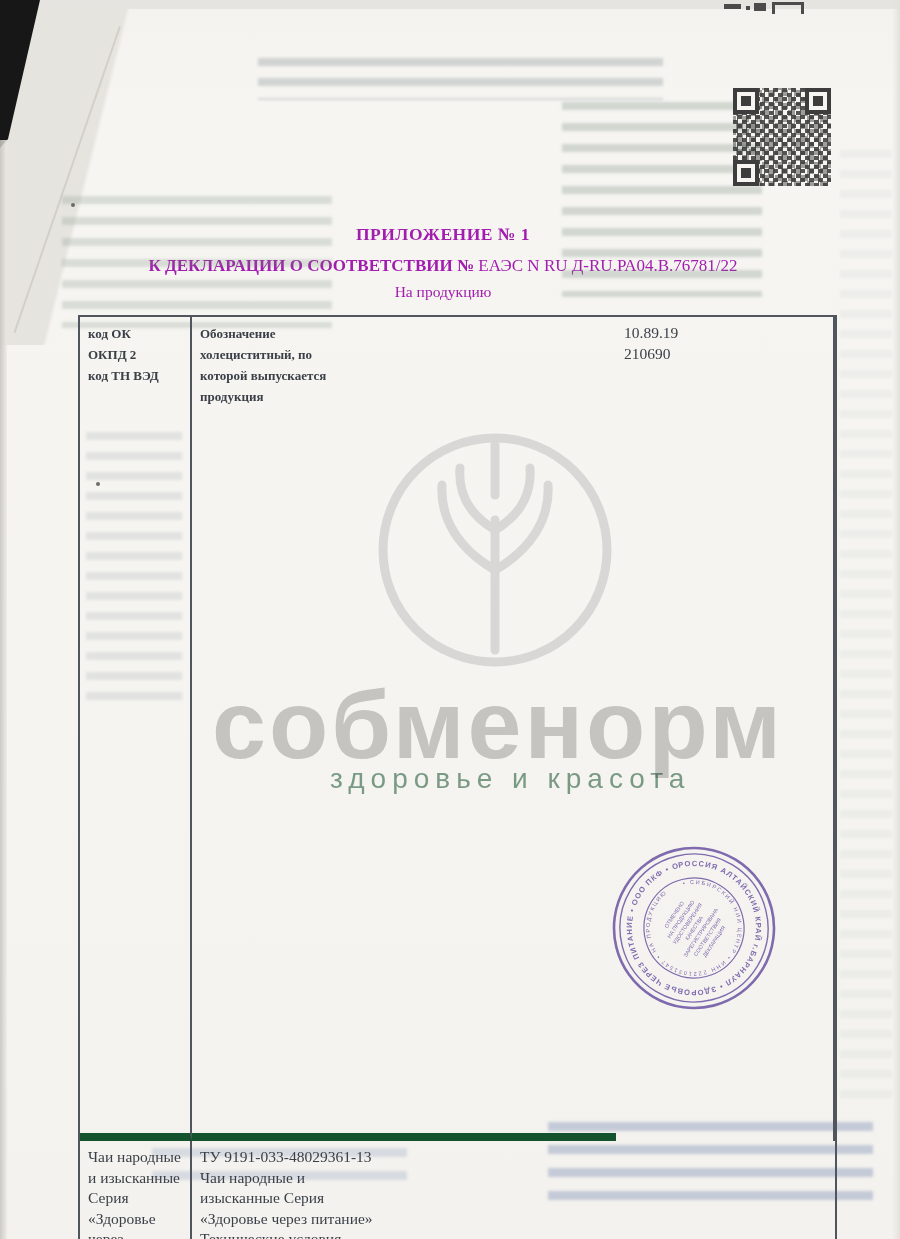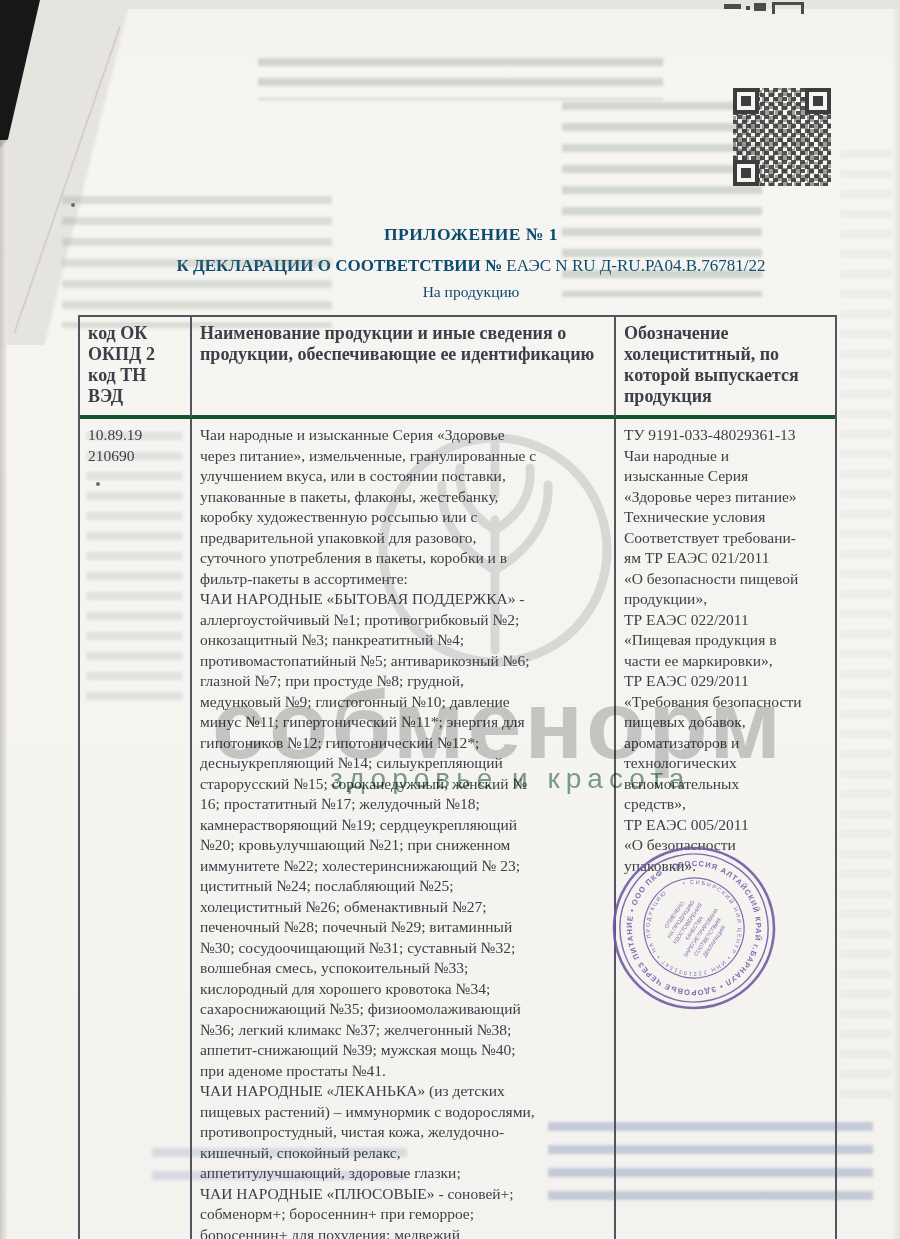--- a/index.html
+++ b/index.html
@@ -19,31 +19,31 @@
   .left-strip{left:0;top:140px;width:7px;height:1099px;
          background:linear-gradient(90deg,#c6c3be,#edebe7);opacity:.85;}
   .right-shade{right:0;top:0;width:8px;height:1239px;background:linear-gradient(270deg,#e3e1dc,rgba(227,225,220,0));}
   .speck{width:4px;height:4px;border-radius:50%;background:#4a4a4a;opacity:.8;}
 
   
   .mark{background:#4b4b4b;}
   .mark-bracket{width:26px;height:9px;border:3px solid #4b4b4b;border-bottom:none;background:transparent;}
 
   
-  .title{left:56px;width:830px;text-align:center;color:#0c4a6e;}
+  .title{left:28px;width:830px;text-align:center;color:#a21caf;}
   .t1{top:224px;font-size:17.5px;font-weight:bold;letter-spacing:.5px;}
   .t2{top:256px;font-size:17px;}
   .t2 .b{font-weight:bold;text-align:center;}
   .t3{top:283px;font-size:15.5px;}
 
   
   .doc-table{left:78px;top:315px;width:755px;border:2px solid #51555d;
              display:grid;grid-template-columns:112px 424px 1fr;z-index:2;}
   .cell{white-space:pre-line;color:#3b4048;padding:6px 6px 8px 8px;}
-  .hcell{font-weight:bold;font-size:18px;line-height:21px;border-bottom:4px solid #14532d;}
+  .hcell{font-weight:bold;font-size:13px;line-height:21px;border-bottom:8px solid #14532d;}
   .bcell{font-size:15.5px;line-height:20.5px;min-height:810px;}
   .cb{border-right:2px solid #51555d;}
 
   
   .wm-brand{left:212px;top:676px;font-family:"Liberation Sans",sans-serif;
             font-weight:bold;font-size:97px;letter-spacing:3px;color:#9b9b9b;
             opacity:.5;z-index:3;mix-blend-mode:multiply;line-height:1;}
   .wm-tag{left:330px;top:763px;font-family:"Liberation Sans",sans-serif;
           font-size:28px;letter-spacing:6px;color:#14532d;opacity:.55;z-index:3;
           mix-blend-mode:multiply;}
@@ -114,22 +114,20 @@
     <path d="M165 130 C140 115 128 95 130 68"></path>
     <path d="M165 130 C190 115 202 95 200 68"></path>
     <path d="M165 95 C165 70 165 58 165 45"></path>
   </g>
 </svg>
 
 <div class="abs doc-table">
   <div class="cell hcell cb">код ОК
 ОКПД 2
 код ТН ВЭД</div>
-  <div class="cell hcell cb">Наименование продукции и иные сведения о
-продукции, обеспечивающие ее идентификацию</div>
   <div class="cell hcell">Обозначение
 холециститный, по
 которой выпускается
 продукция</div>
   <div class="cell bcell cb">10.89.19
 210690</div>
   <div class="cell bcell cb">Чаи народные и изысканные Серия «Здоровье
 через питание», измельченные, гранулированные с
 улучшением вкуса, или в состоянии поставки,
 упакованные в пакеты, флаконы, жестебанку,

